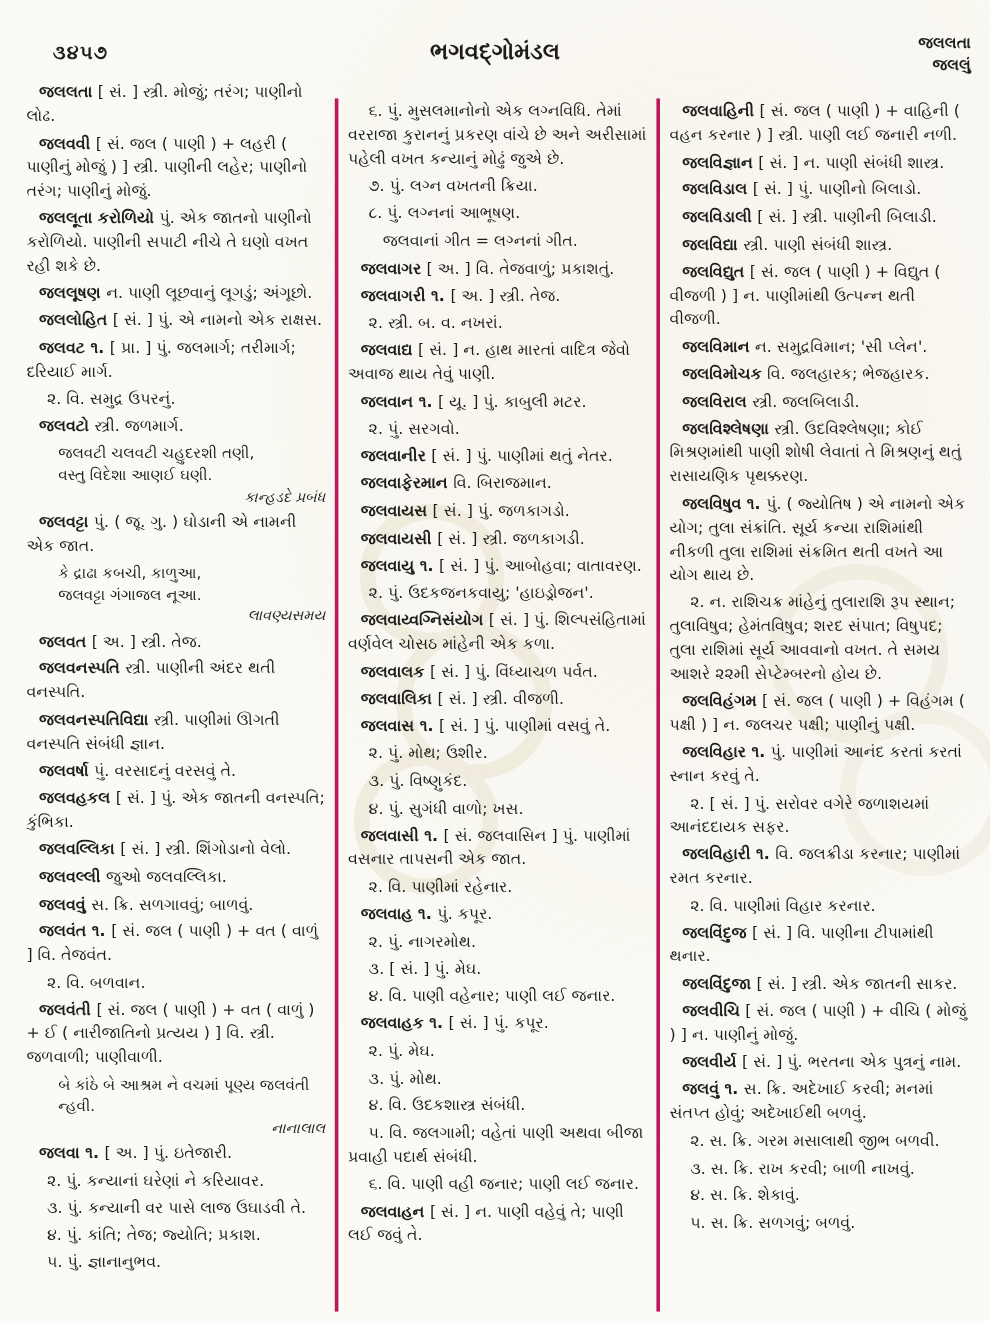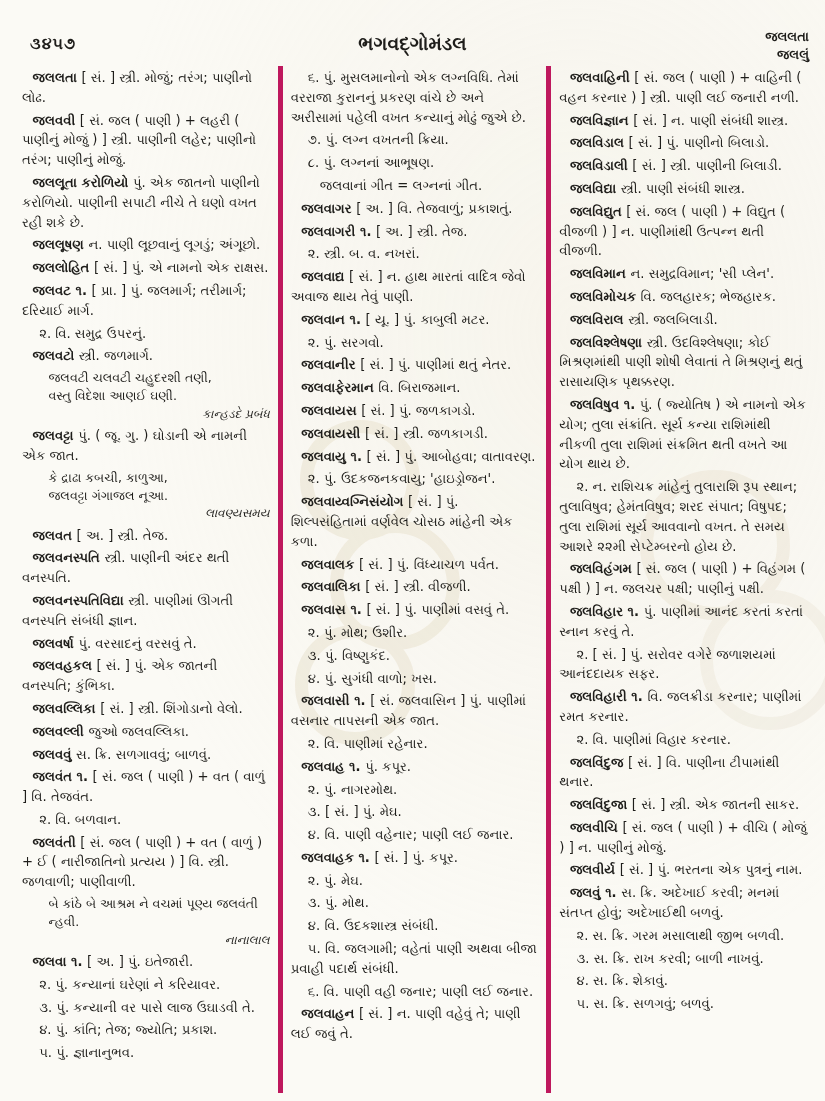--- a/index.html
+++ b/index.html
@@ -14,21 +14,21 @@
   
   body::after{
     content:""; position:absolute; inset:0; pointer-events:none;
     background: radial-gradient(ellipse at 70% 30%, rgba(235,228,210,.25), rgba(255,255,255,0) 60%);
   }
   .page-header {
     position: absolute; top: 26px; left: 0; right: 0; height: 42px;
     z-index: 2;
   }
   .page-number {
-    position: absolute; left: 30px; top: 8px;
+    position: absolute; left: 44px; top: 8px;
     font-size: 16px; font-weight: bold; letter-spacing: 1px;
   }
   .book-title {
     position: absolute; left: 0; right: 0; top: 6px;
     text-align: center; font-size: 19px; font-weight: bold;
   }
   .catchwords {
     position: absolute; right: 16px; top: 2px;
     text-align: right; font-size: 13px; font-weight: bold; line-height: 18px;
   }
@@ -36,21 +36,21 @@
     position: absolute; top: 66px; left: 14px; right: 10px; bottom: 8px;
     display: flex; z-index: 1;
   }
   .col {
     flex: 1 1 0;
     padding: 2px 8px 0 8px;
     font-size: 13.2px;
     line-height: 1.5;
     overflow: hidden;
   }
-  .col + .col { border-left: 5px solid #be185d; }
+  .col + .col { border-left: 3px solid #be185d; margin-top: 16px; }
   .entry { text-indent: 0.8em; margin-bottom: 3px; }
   .headword { font-weight: bold; }
   .sense { text-indent: 1.3em; margin-bottom: 3px; }
   .idiom { padding-left: 2.2em; margin-bottom: 3px; }
   .verse { padding-left: 2.1em; margin-bottom: 3px; font-size: 12.6px; }
   .verse-line { line-height: 1.45; }
   .verse-last { display: flex; flex-direction: column; }
   .verse-attr { margin-left: auto; padding-left: 10px; white-space: nowrap; font-size: 12px; font-style: italic; }
   
   .watermark { position: absolute; z-index: 0; pointer-events: none; opacity: .6; }

